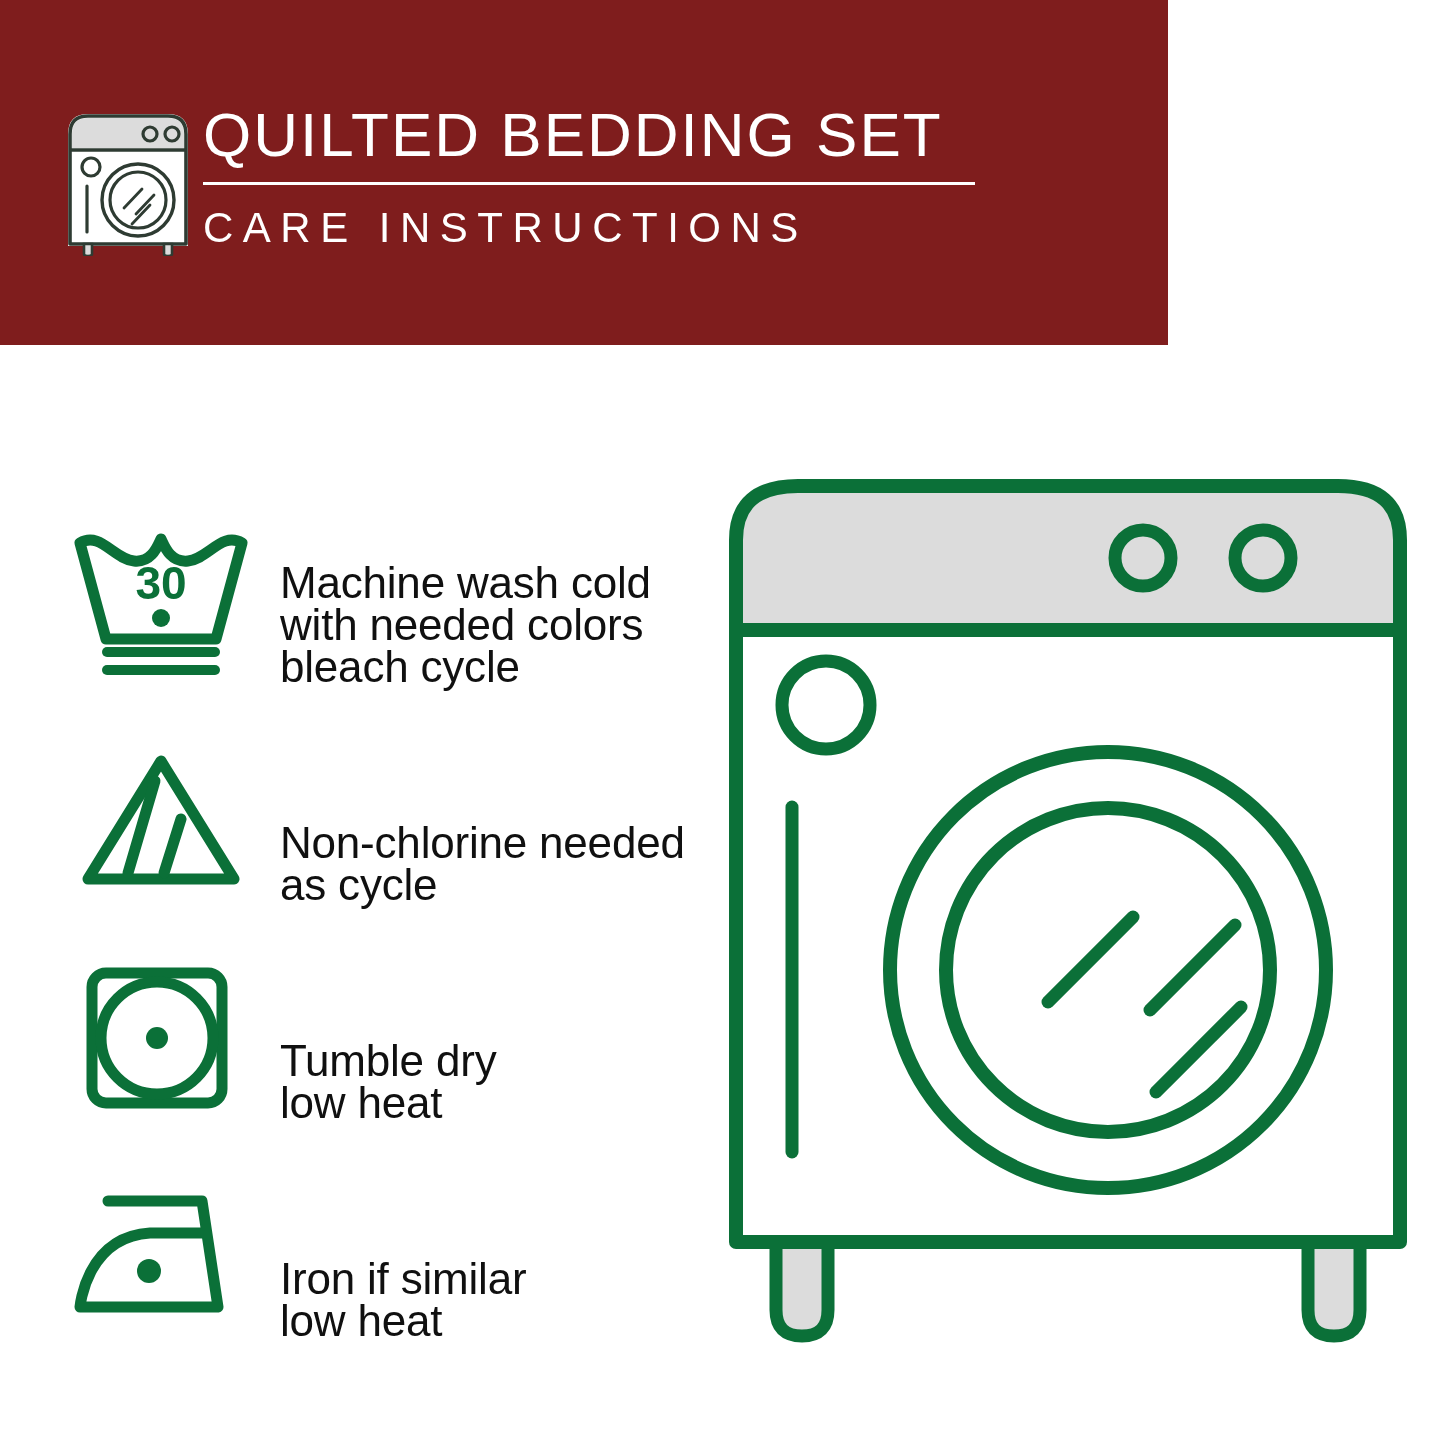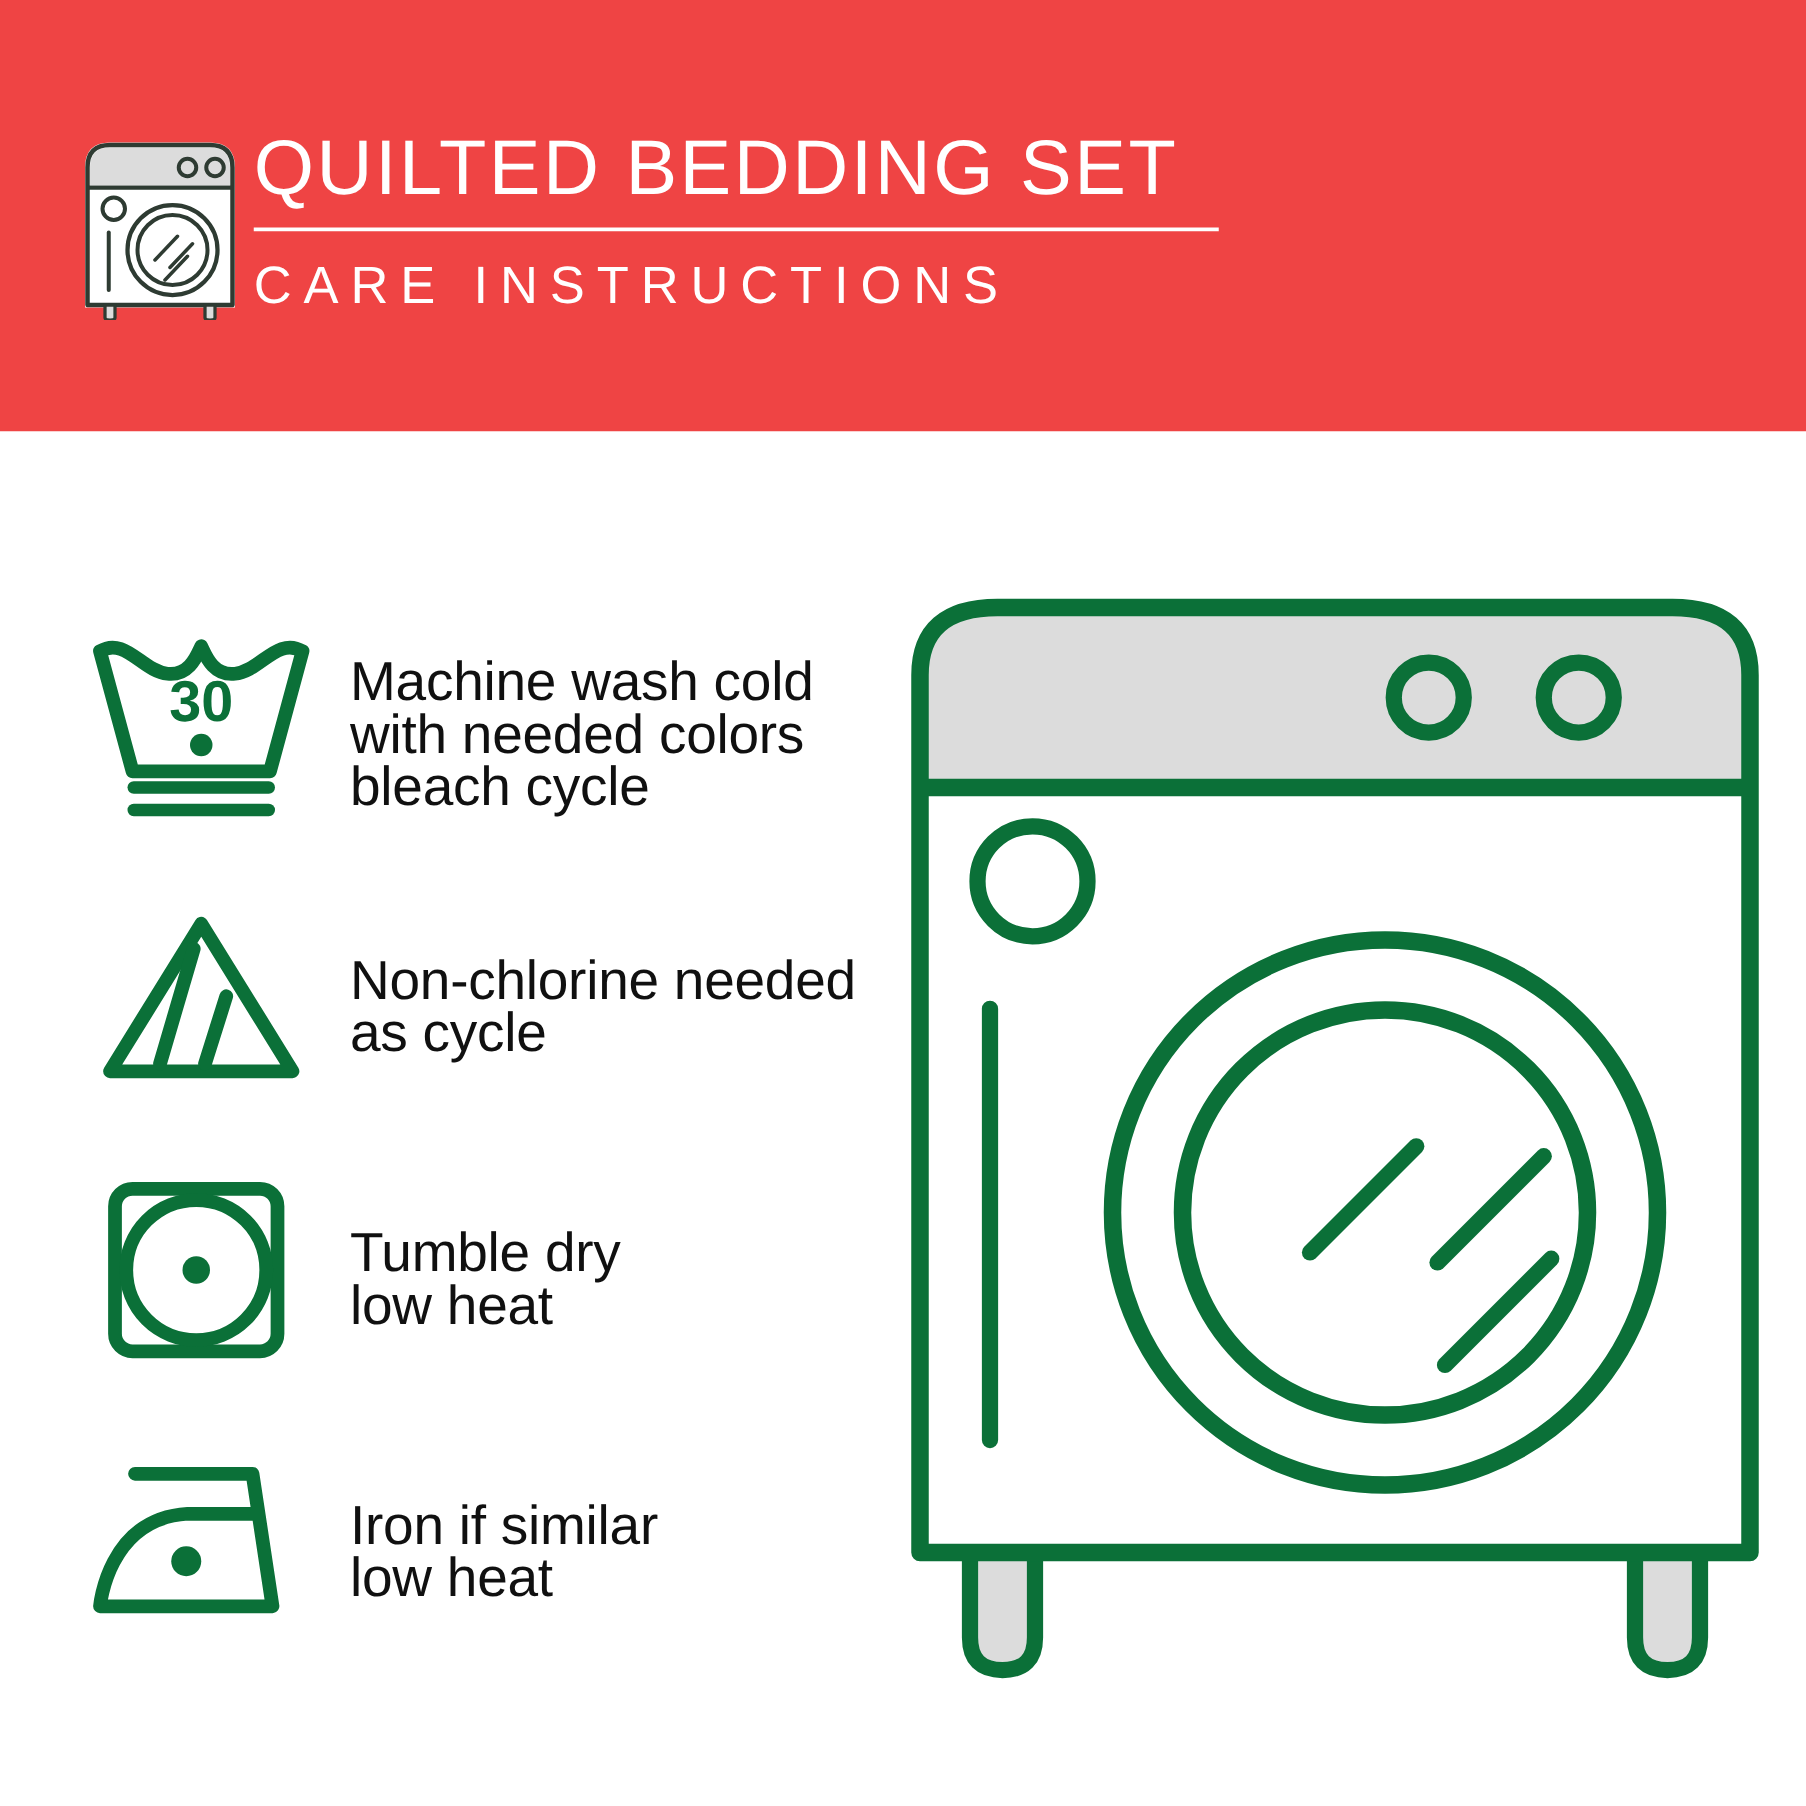--- a/index.html
+++ b/index.html
@@ -14,23 +14,23 @@
     background: #ffffff;
     font-family: "Liberation Sans", sans-serif;
     overflow: hidden;
   }
 
   
   #header-band {
     position: absolute;
     left: 0;
     top: 0;
-    width: 1445px;
+    width: 1168px;
     height: 345px;
-    background: #ef4444;
+    background: #7f1d1d;
   }
   #header-logo {
     position: absolute;
     left: 62px;
     top: 104px;
     width: 132px;
     height: 152px;
   }
   #header-text-block {
     position: absolute;
@@ -65,21 +65,21 @@
   
   #instructions {
     position: absolute;
     left: 60px;
     top: 470px;
     width: 640px;
   }
   .care-row {
     position: relative;
     display: flex;
-    align-items: center;
+    align-items: flex-end;
     height: 218px;
   }
   .care-symbol {
     width: 200px;
     min-width: 200px;
     height: 175px;
     display: flex;
     align-items: center;
     justify-content: flex-start;
     padding-left: 6px;

